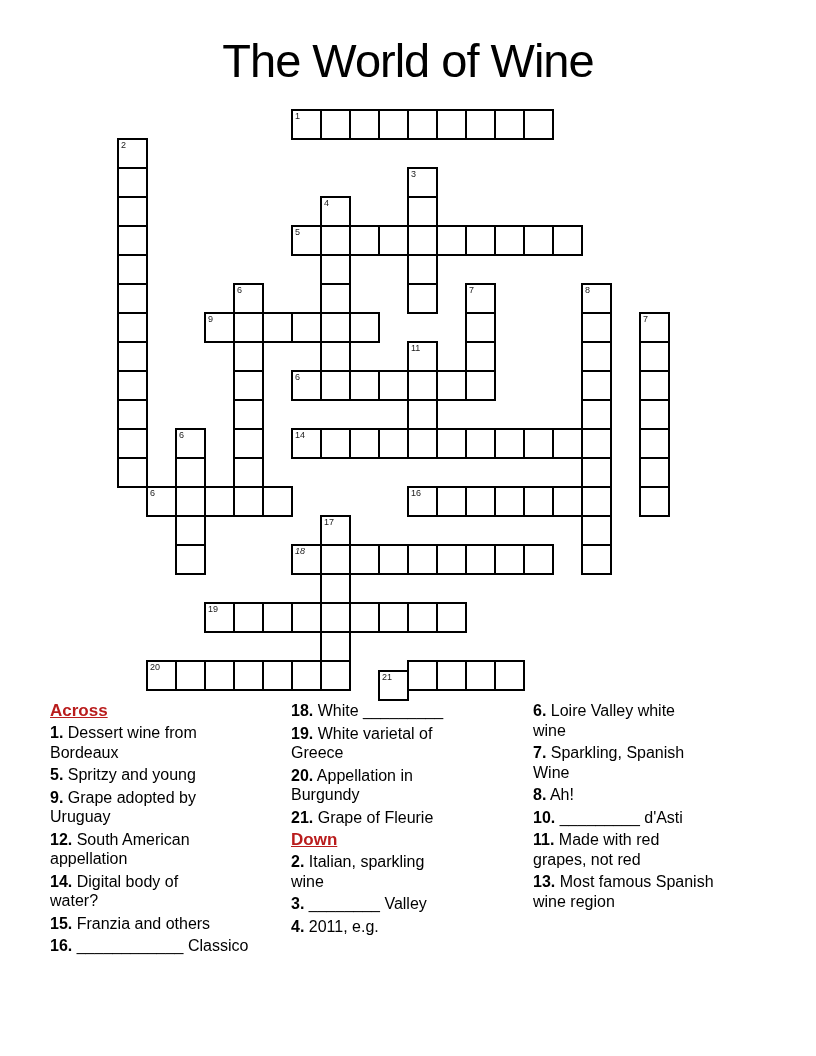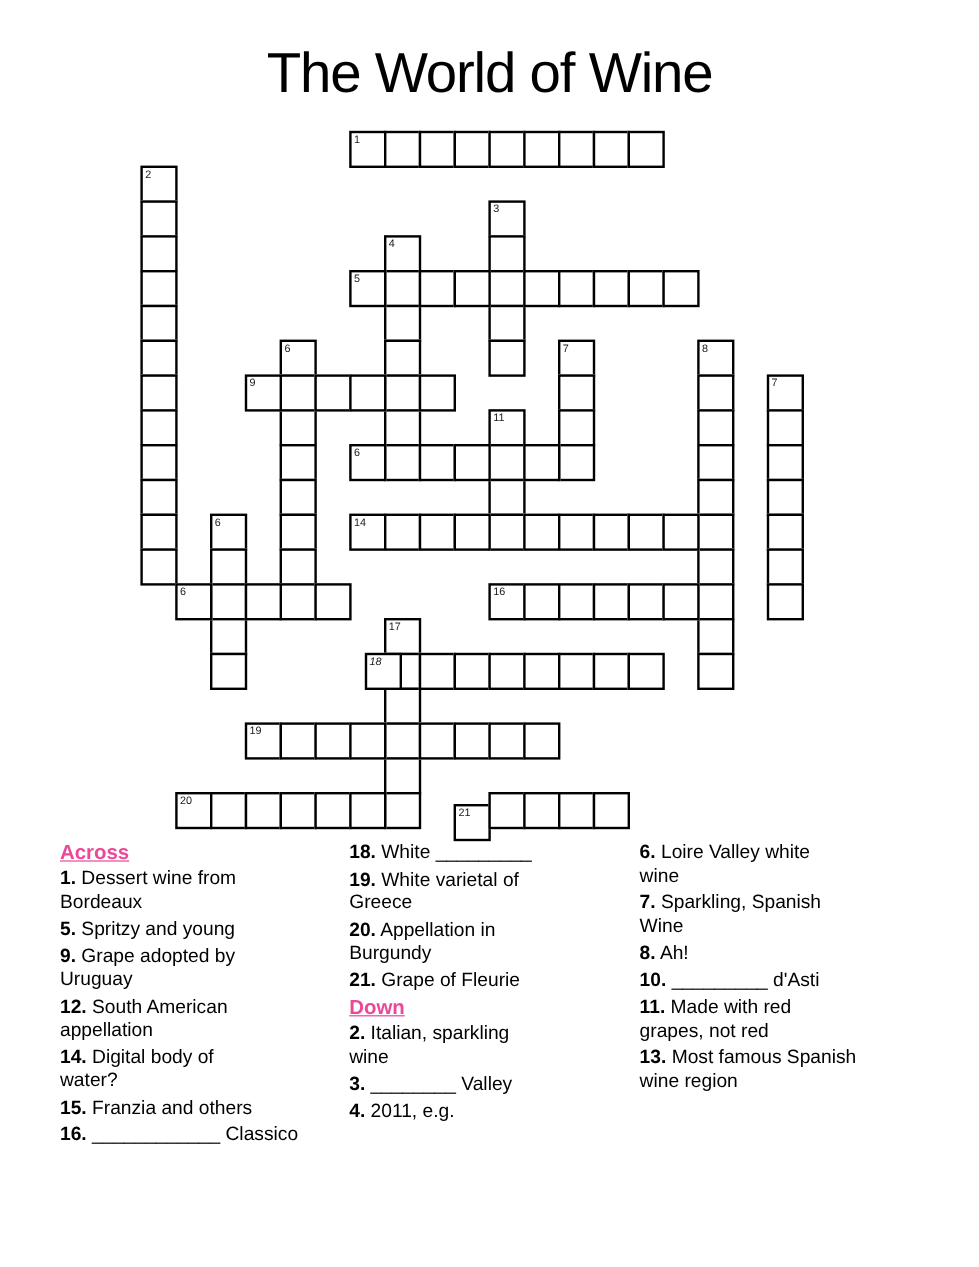--- a/index.html
+++ b/index.html
@@ -28,21 +28,21 @@
     font-size: 9px; line-height: 11px; color: #1a1a1a;
     font-weight: 400;
   }
   #clues { position: absolute; top: 0; left: 0; }
   .clue-col { position: absolute; top: 701px; }
   .clue-col-0 { left: 50px;  width: 218px; }
   .clue-col-1 { left: 291px; width: 192px; }
   .clue-col-2 { left: 533px; width: 235px; }
   .clue-header {
     font-size: 17px; line-height: 20px; font-weight: 700;
-    text-decoration: underline; color: #ec4899; margin-bottom: 2px;
+    text-decoration: underline; color: #b91c1c; margin-bottom: 2px;
   }
   .clue {
     font-size: 16px; line-height: 19.5px; color: #000;
     margin-bottom: 3px; white-space: pre-wrap;
   }
   .clue-num { font-weight: 700; }
 </style>
 </head>
 <body>
 
@@ -187,21 +187,21 @@
       <div class="cell" style="left: 523px; top: 486px;"></div>
       <div class="cell" style="left: 552px; top: 486px;"></div>
       <div class="cell" style="left: 320px; top: 515px;">
         <span class="cellnum">17</span>
       </div>
       <div class="cell" style="left: 320px; top: 544px;"></div>
       <div class="cell" style="left: 320px; top: 573px;"></div>
       <div class="cell" style="left: 320px; top: 602px;"></div>
       <div class="cell" style="left: 320px; top: 631px;"></div>
       <div class="cell" style="left: 320px; top: 660px;"></div>
-      <div class="cell" style="left: 304px; top: 544px; font-style: italic;">
+      <div class="cell" style="left: 291px; top: 544px; font-style: italic;">
         <span class="cellnum">18</span>
       </div>
       <div class="cell" style="left: 349px; top: 544px;"></div>
       <div class="cell" style="left: 378px; top: 544px;"></div>
       <div class="cell" style="left: 407px; top: 544px;"></div>
       <div class="cell" style="left: 436px; top: 544px;"></div>
       <div class="cell" style="left: 465px; top: 544px;"></div>
       <div class="cell" style="left: 494px; top: 544px;"></div>
       <div class="cell" style="left: 523px; top: 544px;"></div>
       <div class="cell" style="left: 204px; top: 602px;">

